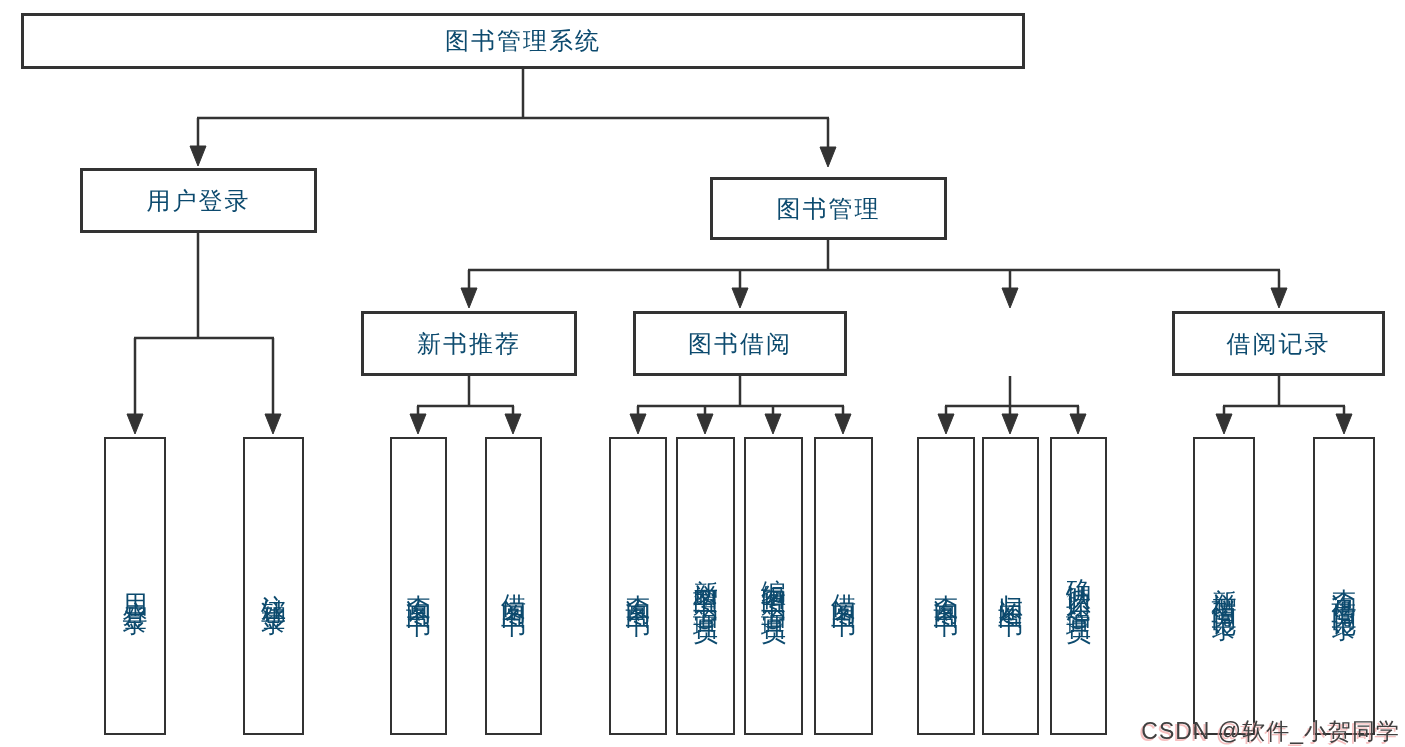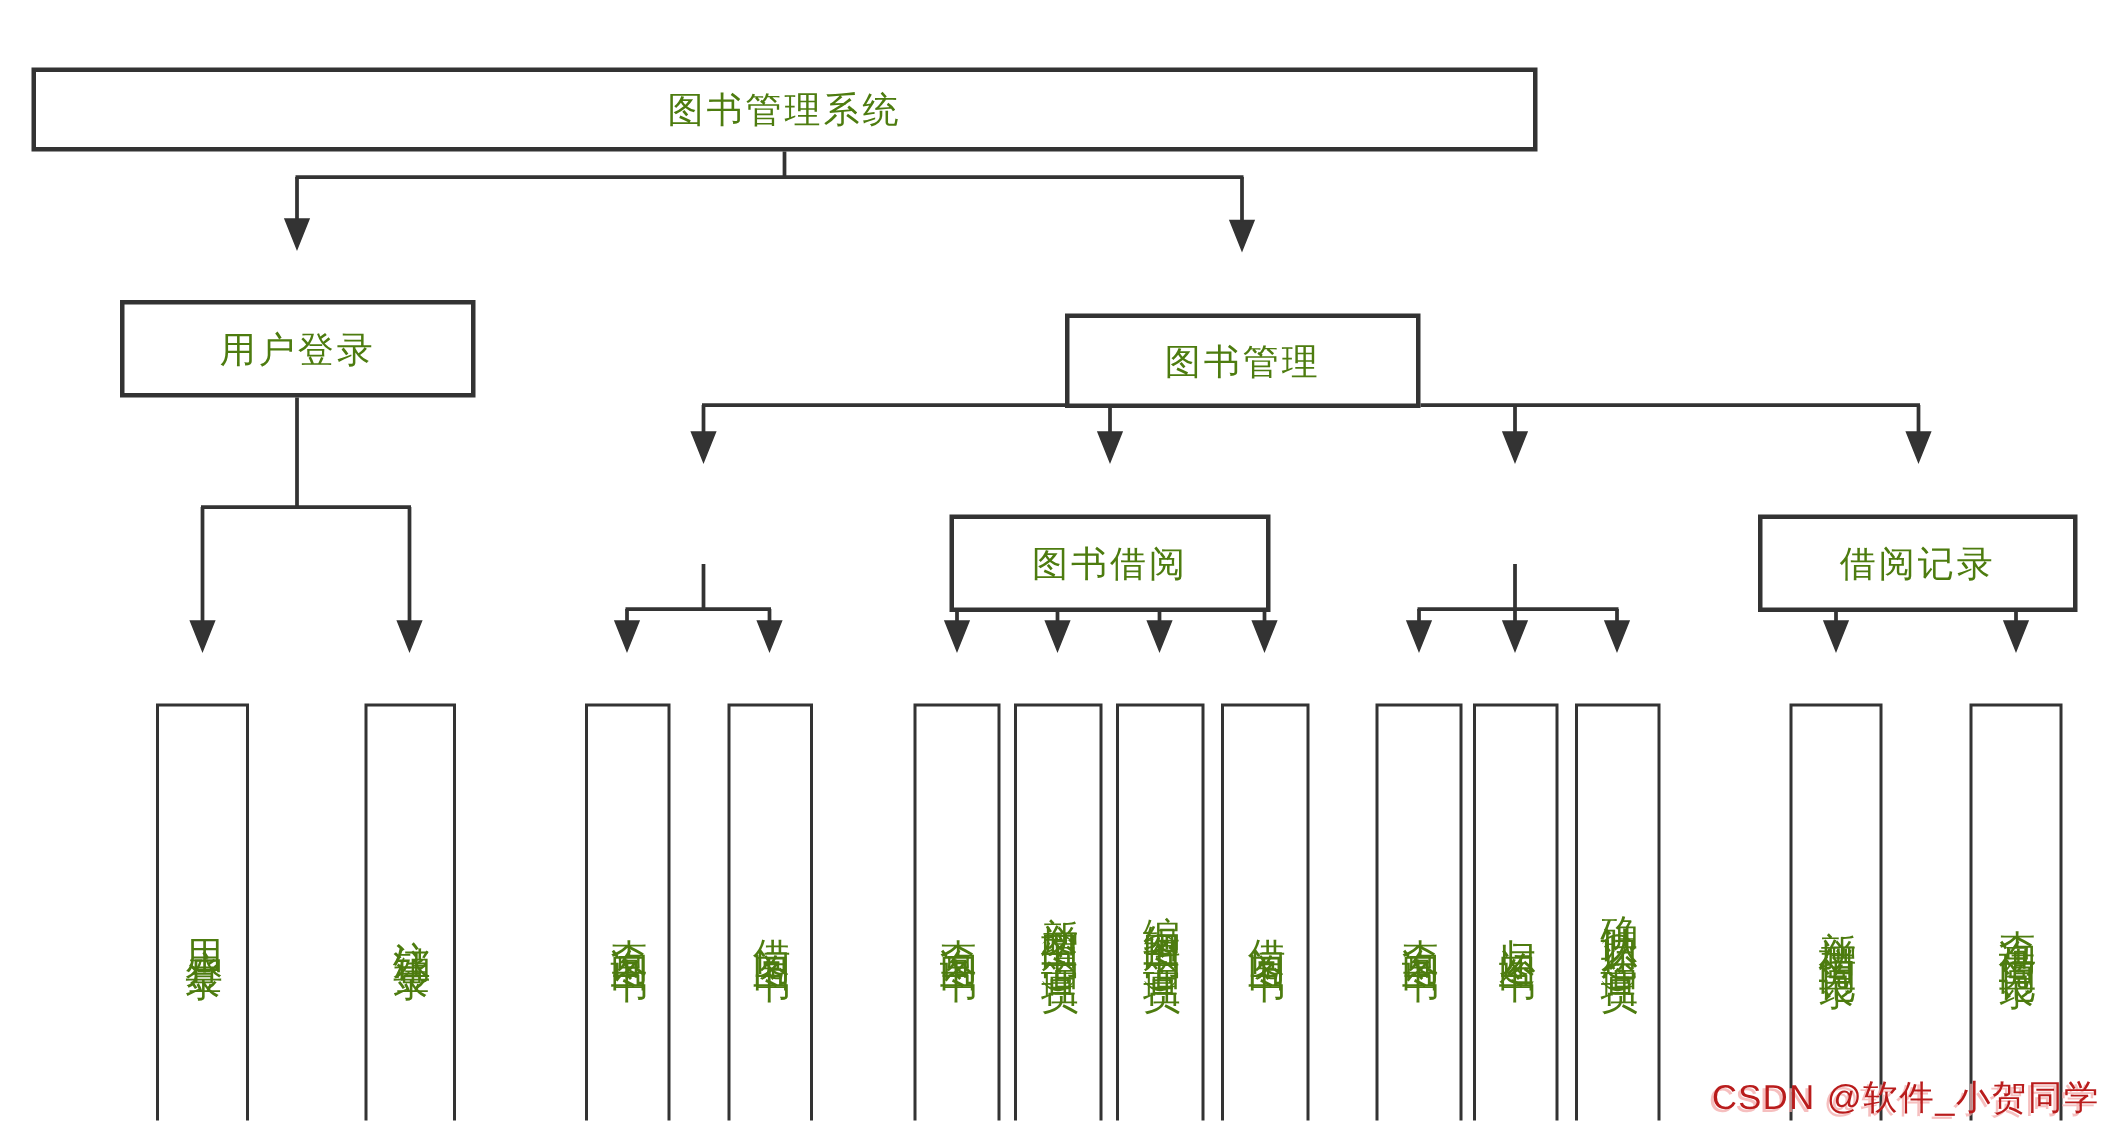--- a/index.html
+++ b/index.html
@@ -4,27 +4,27 @@
 <style>
   html,body{margin:0;padding:0;background:#ffffff;}
   body{width:1405px;height:747px;overflow:hidden;
        font-family:"Liberation Sans","DejaVu Sans",sans-serif;}
   .stage{position:relative;width:1405px;height:747px;background:#ffffff;}
   .connectors{position:absolute;left:0;top:0;width:1405px;height:747px;}
   .connectors line{stroke:#333333;stroke-width:2.5;}
   .connectors polygon{fill:#333333;stroke:#333333;}
   .node{position:absolute;box-sizing:border-box;background:#ffffff;
         border:3px solid #333333;display:flex;align-items:center;justify-content:center;
-        color:#4d7c0f;margin-top:32px;}
+        color:#0c4a6e;}
   .leaf{border-width:2.5px;}
   .h-label{font-size:24px;letter-spacing:2px;white-space:nowrap;}
   .v-label{writing-mode:vertical-rl;text-orientation:mixed;
            font-size:25px;letter-spacing:6px;line-height:1;white-space:nowrap;}
   .watermark{position:absolute;right:5px;bottom:0px;font-size:23px;letter-spacing:1px;
-             color:#b91c1c;text-shadow:-2px 2px 0 rgba(243,169,169,0.75);
+             color:#404040;text-shadow:-2px 2px 0 rgba(243,169,169,0.75);
              white-space:nowrap;}
 </style>
 </head>
 <body>
 
 <div class="stage">
 
   <svg class="connectors" viewBox="0 0 1405 747" xmlns="http://www.w3.org/2000/svg">
     <g>
       <line x1="523" y1="69" x2="523" y2="118"></line>
@@ -98,20 +98,23 @@
     <span class="h-label">图书管理系统</span>
   </div>
 
   <div class="node" style="left:80px;top:168px;width:237px;height:65px">
     <span class="h-label">用户登录</span>
   </div>
   <div class="node" style="left:710px;top:177px;width:237px;height:63px">
     <span class="h-label">图书管理</span>
   </div>
 
+  <div class="node" style="left:361px;top:311px;width:216px;height:65px">
+    <span class="h-label">新书推荐</span>
+  </div>
   <div class="node" style="left:633px;top:311px;width:214px;height:65px">
     <span class="h-label">图书借阅</span>
   </div>
   <div class="node" style="left:1172px;top:311px;width:213px;height:65px">
     <span class="h-label">借阅记录</span>
   </div>
 
   <div class="node leaf" style="left:104px;top:437px;width:62px;height:298px">
     <span class="v-label">用户登录</span>
   </div>

